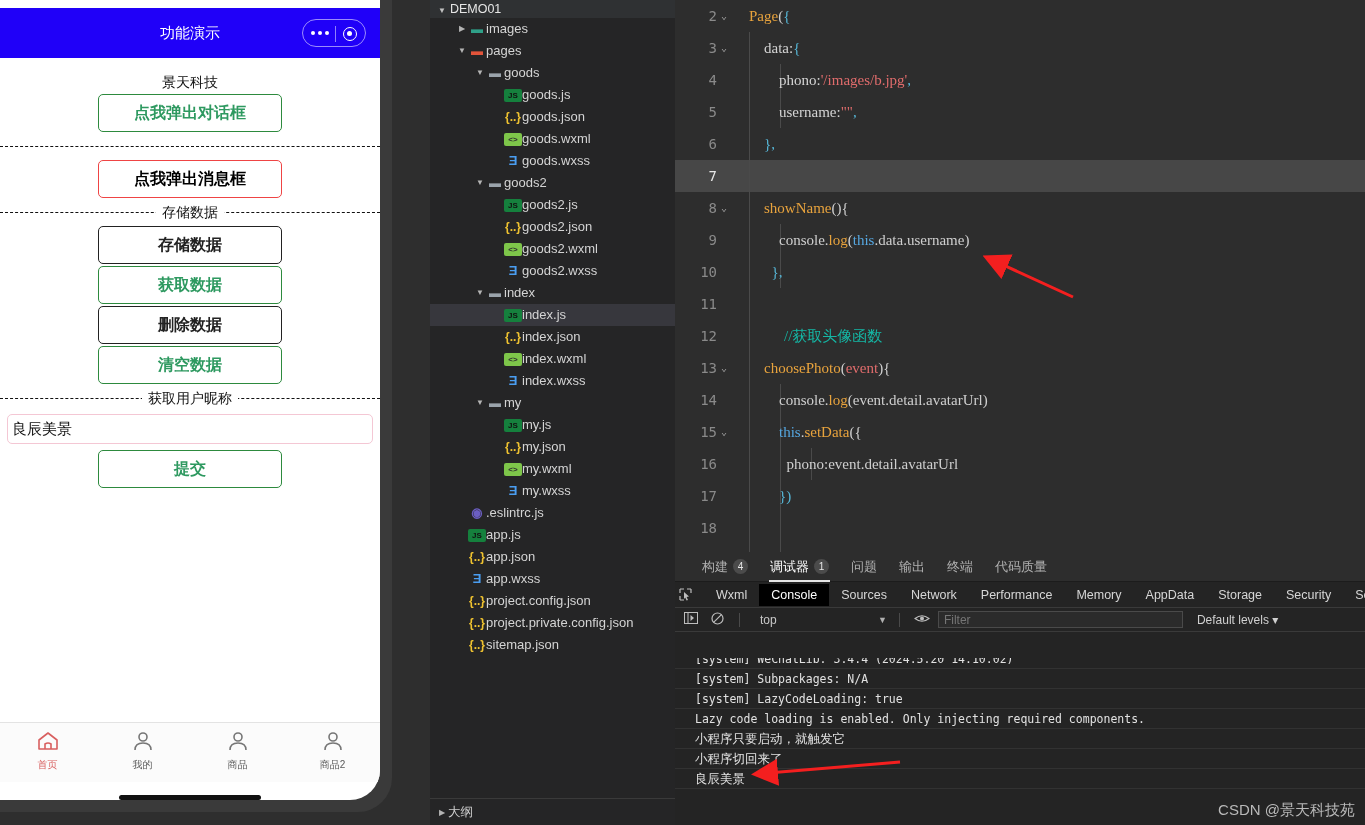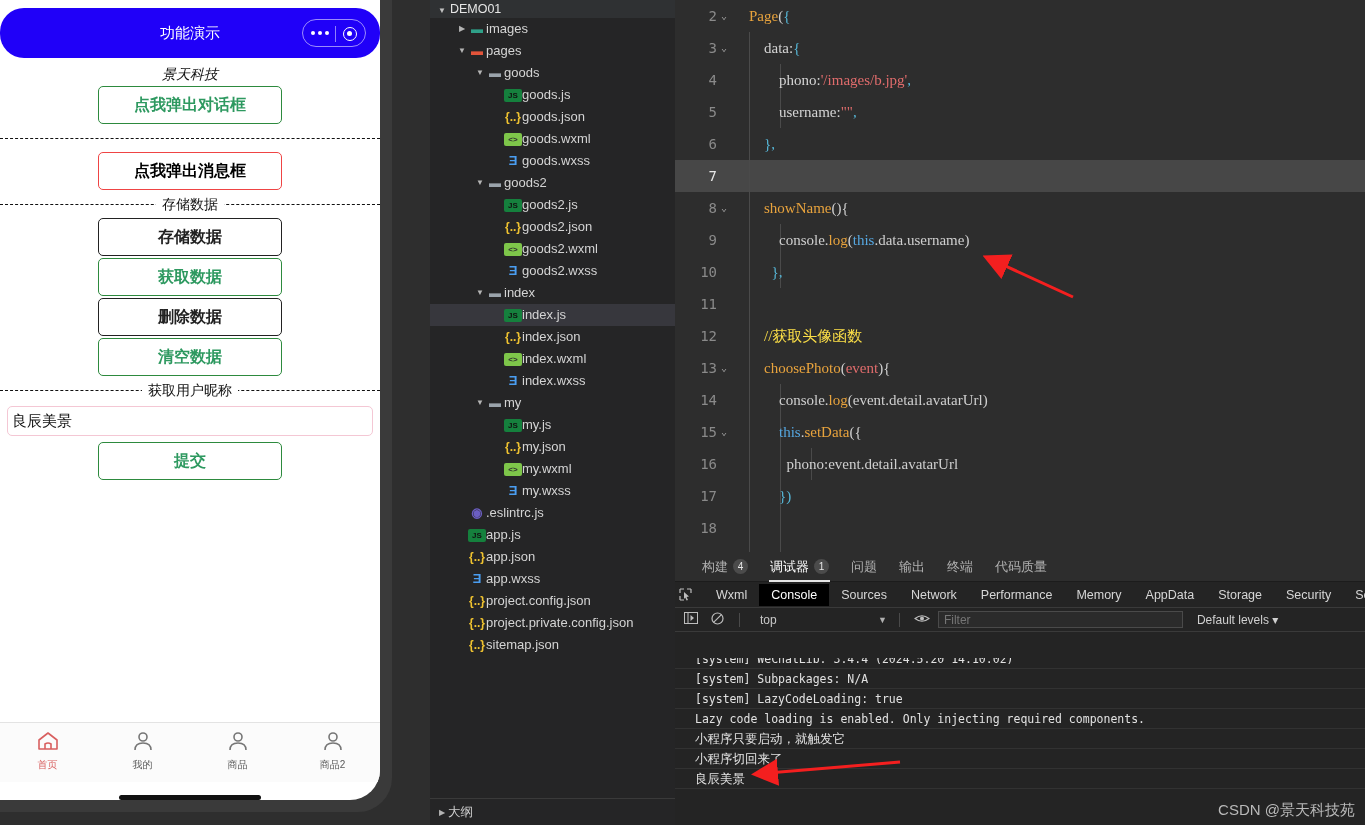--- a/index.html
+++ b/index.html
@@ -8,36 +8,36 @@
   #root { position:relative; width:1365px; height:825px; }
 
   
   #simulator { position:absolute; left:0; top:0; width:430px; height:825px; background:#2e2e2e; }
   .phone-frame { position:absolute; left:0; top:0; width:380px; height:800px;
     background:#ffffff; border-bottom-right-radius:30px; overflow:hidden; }
   .phone-outline { position:absolute; left:0; top:0; width:392px; height:812px;
     background:#3a3a3a; border-bottom-right-radius:34px; }
   .sim-statusbubble { position:absolute; left:86px; top:-13px; width:210px; height:16px;
     background:#ffffff; border-radius:8px; }
-  .sim-nav { position:absolute; left:0; top:8px; width:380px; height:50px; background:#2000f8;border-radius:24px; }
+  .sim-nav { position:absolute; left:0; top:8px; width:380px; height:50px; background:#2000f8; }
   .sim-nav-title { position:absolute; left:0; top:0; width:380px; height:50px;
     line-height:50px; text-align:center; color:#ffffff; font-size:15px; }
   .sim-capsule { position:absolute; right:14px; top:11px; width:64px; height:28px;
     border:1px solid rgba(255,255,255,0.55); border-radius:14px; }
   .cap-dots { position:absolute; left:8px; top:11px; display:flex; gap:3px; }
   .cap-dots i { width:4px; height:4px; background:#fff; border-radius:50%; display:block; }
   .cap-div { position:absolute; left:32px; top:6px; width:1px; height:16px; background:rgba(255,255,255,.5); }
   .cap-target { position:absolute; right:8px; top:7px; width:14px; height:14px;
     border:1.6px solid #fff; border-radius:50%; }
   .cap-target::after { content:""; position:absolute; left:3px; top:3px; width:5px; height:5px;
     background:#fff; border-radius:50%; }
 
   .sim-body { position:absolute; left:0; top:58px; width:380px; height:660px; background:#fff;
     overflow:hidden; }
-  .brandline { text-align:center; font-size:14px; color:#111; padding-top:8px;font-style:italic; }
+  .brandline { text-align:center; font-size:14px; color:#111; padding-top:16px; }
   .sim-btn { display:block; width:184px; margin:2px auto; height:38px; line-height:36px;
     text-align:center; border-radius:5px; font-size:16px; font-weight:bold; background:#fff; }
   .btn-green { border:1px solid #2d8a3e; color:#2e9960; }
   .btn-red { border:1px solid #ef4444; color:#000000; }
   .btn-dark { border:1px solid #222; color:#222; }
   .divider { position:relative; height:20px; margin:4px 0; }
   .divider .line { position:absolute; top:10px; left:0; right:0;
     border-top:1.6px dashed #111; }
   .divider .cap { position:absolute; top:0; left:50%; transform:translateX(-50%);
     background:#fff; padding:0 6px; font-size:14px; color:#111; line-height:20px; }
@@ -83,21 +83,21 @@
   #editor { position:absolute; left:675px; top:0; width:690px; height:552px; background:#2d2d2d;
     font-family:"DejaVu Sans Mono", monospace; font-size:15px; overflow:hidden; }
   .eline { position:relative; height:32px; line-height:32px; white-space:pre; }
   .eline.cur { background:#474747; }
   .gutter { position:absolute; left:0; top:0; width:42px; text-align:right; color:#8a8a8a;
     font-size:14px; }
   .eline.cur .gutter { color:#e8e8e8; }
   .fold { position:absolute; left:46px; top:0; width:12px; color:#a9a9a9; font-size:10px; }
   .etext { position:absolute; left:74px; top:0;font-family:Liberation Serif, serif; }
   .indent-guide { position:absolute; top:0; width:1px; height:32px; background:#4a4a4a; } .k-key { color:#d4d4d4; } .k-str { color:#e06c6c; }
-  .k-brace { color:#56b6d6; } .k-blue { color:#56a7e0; } .k-cmt { color:#fde047; }
+  .k-brace { color:#56b6d6; } .k-blue { color:#56a7e0; } .k-cmt { color:#14b8a6;padding-left:20px; }
   .k-plain { color:#cfcfcf; } .k-fn { color:#e8a33d; } .k-param { color:#e06c6c; }
 
   
   #devtools { position:absolute; left:675px; top:552px; width:690px; height:273px;
     background:#242424; color:#d8d8d8; }
   .dt-tabs { height:30px; display:flex; align-items:center; padding-left:16px; gap:0;
     background:#2d2d2d; border-bottom:1px solid #1c1c1c; }
   .dt-tab { font-size:13px; color:#b0b0b0; padding:0 11px; height:30px; line-height:30px;
     display:flex; align-items:center; gap:5px; position:relative; }
   .dt-tab.active { color:#ffffff; }

